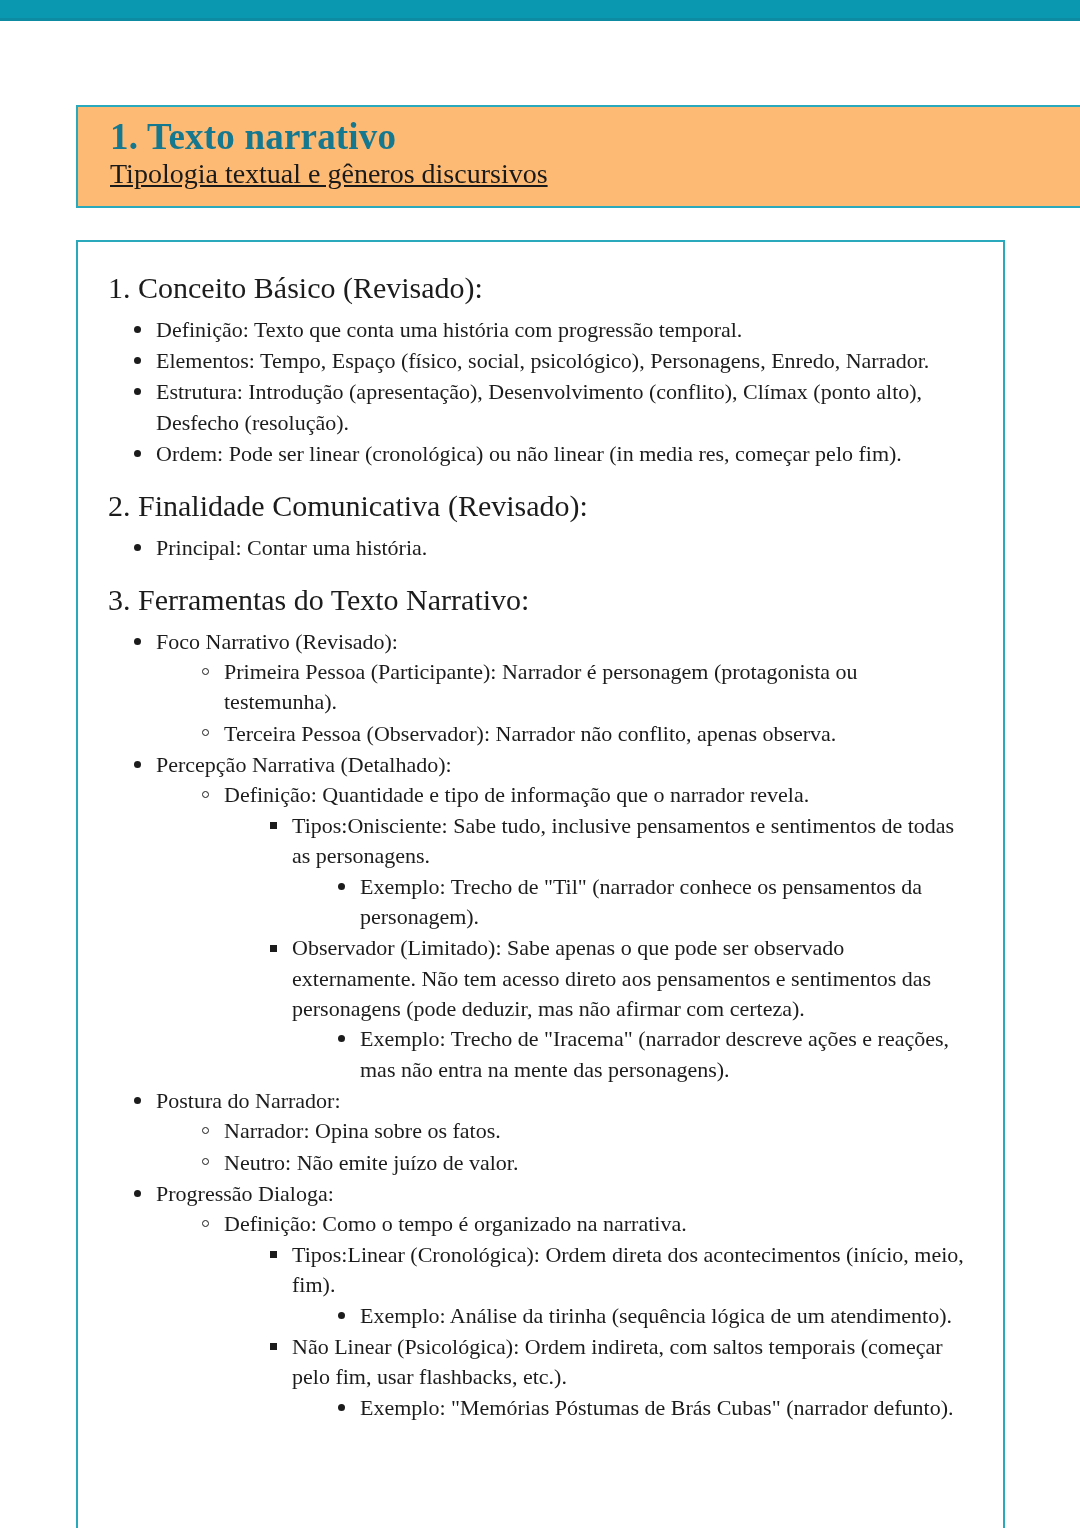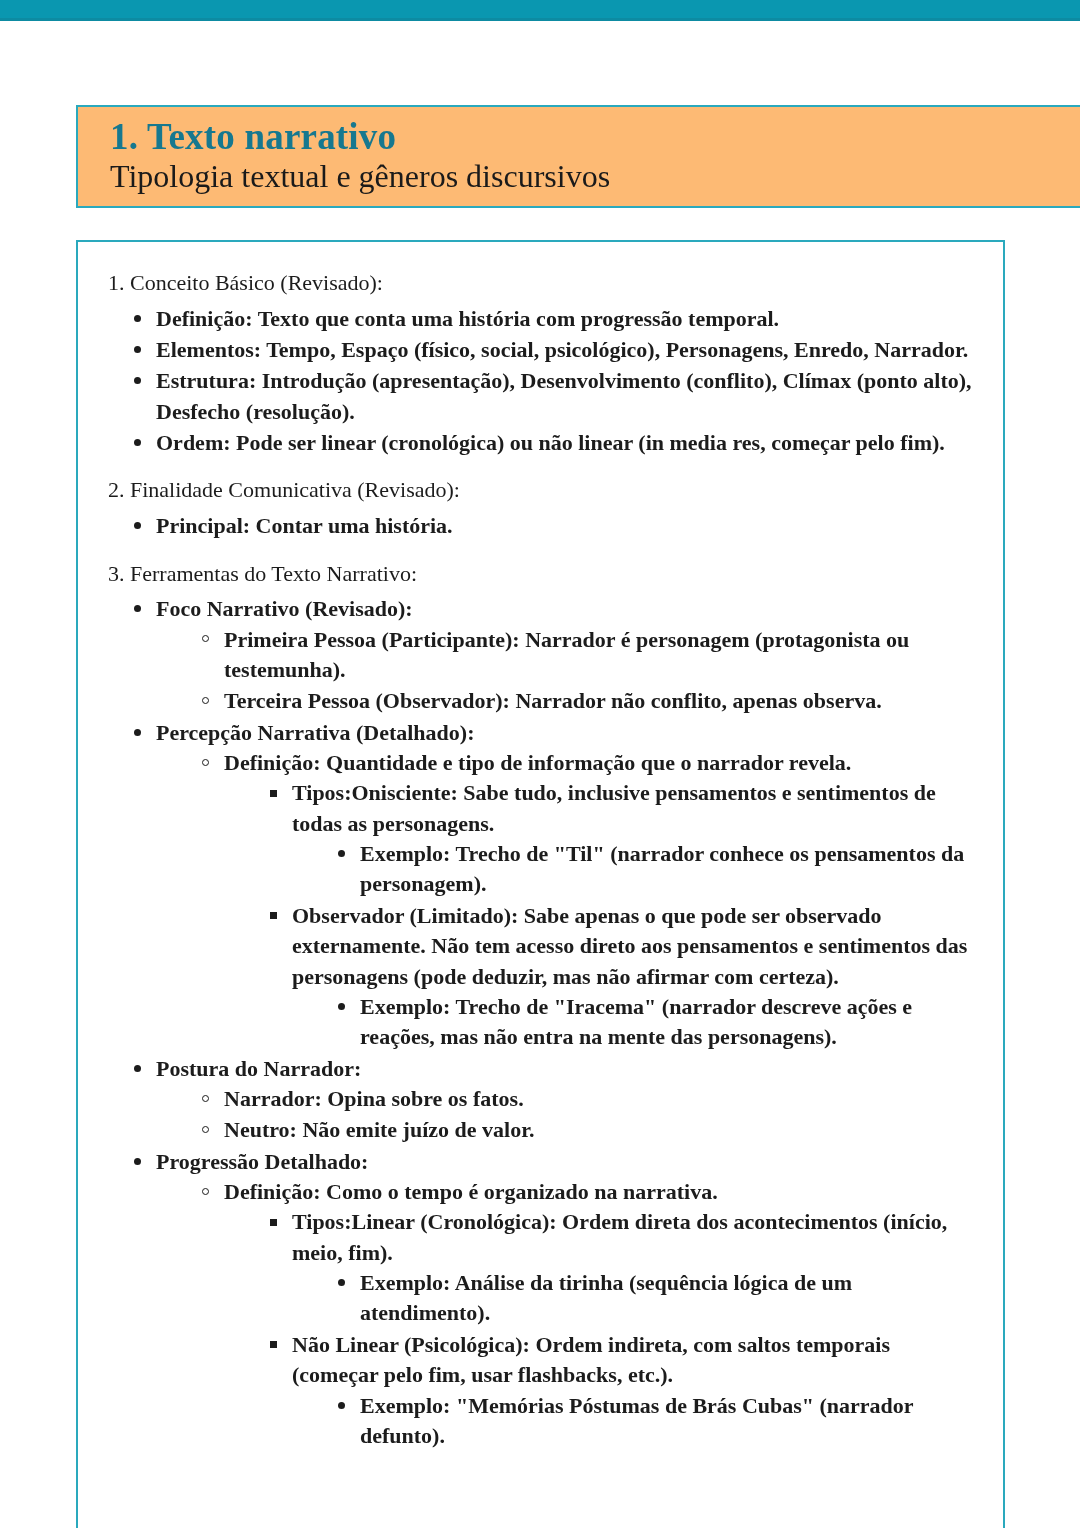--- a/index.html
+++ b/index.html
@@ -45,45 +45,46 @@
     font-weight: 700;
     color: #16788f;
     letter-spacing: 0.2px;
     white-space: nowrap;
     line-height: 1.1;
   }
   #doc-subtitle {
     position: absolute;
     left: 32px;
     top: 52px;
-    font-size: 32px;
+    font-size: 28px;
     font-weight: 400;
     color: #1a1a1a;
     white-space: nowrap;
     line-height: 1.1;
+    text-decoration: underline;
   }
 
   
   #content-box {
     position: absolute;
     left: 76px;
     top: 240px;
     width: 929px;
     height: 1330px;
     border: 2px solid #2aa9bd;
     box-sizing: border-box;
     background: #ffffff;
     overflow: hidden;
   }
   #content-inner {
     padding: 26px 30px 0 30px;
   }
 
   .section-head {
-    font-size: 22px;
+    font-size: 30px;
     line-height: 1.35;
     color: #1c1c1c;
     margin: 0 0 6px 0;
     padding-top: 16px;
   }
   .section-head.first { padding-top: 0; }
 
   ul.lvl {
     list-style: none;
     margin: 0;
@@ -92,21 +93,21 @@
   ul.lvl > li {
     position: relative;
     font-size: 22px;
     line-height: 1.38;
     margin: 0 0 1px 0;
     color: #1c1c1c;
   }
   ul.lvl > li > .txt { display: block; }
 
   
-  ul.l1 { margin-left: 18px; font-weight: bold; }
+  ul.l1 { margin-left: 18px; }
   ul.l1 > li { padding-left: 30px; }
   ul.l1 > li > .mk {
     position: absolute;
     left: 8px;
     top: 0.50em;
     width: 7px; height: 7px;
     border-radius: 50%;
     background: #1c1c1c;
   }
 
@@ -249,21 +250,21 @@
             </li>
           <li>
               <span class="mk"></span>
               <span class="txt">Neutro: Não emite juízo de valor.</span>
             </li>
         </ul>
       </li>
 
       <li>
         <span class="mk"></span>
-        <span class="txt">Progressão Detalhado:</span>
+        <span class="txt">Progressão Dialoga:</span>
         <ul class="lvl l2">
           <li>
             <span class="mk"></span>
             <span class="txt">Definição: Como o tempo é organizado na narrativa.</span>
             <ul class="lvl l3">
               <li>
                 <span class="mk"></span>
                 <span class="txt">Tipos:Linear (Cronológica): Ordem direta dos acontecimentos (início, meio, fim).</span>
                 <ul class="lvl l4">
                   <li>

